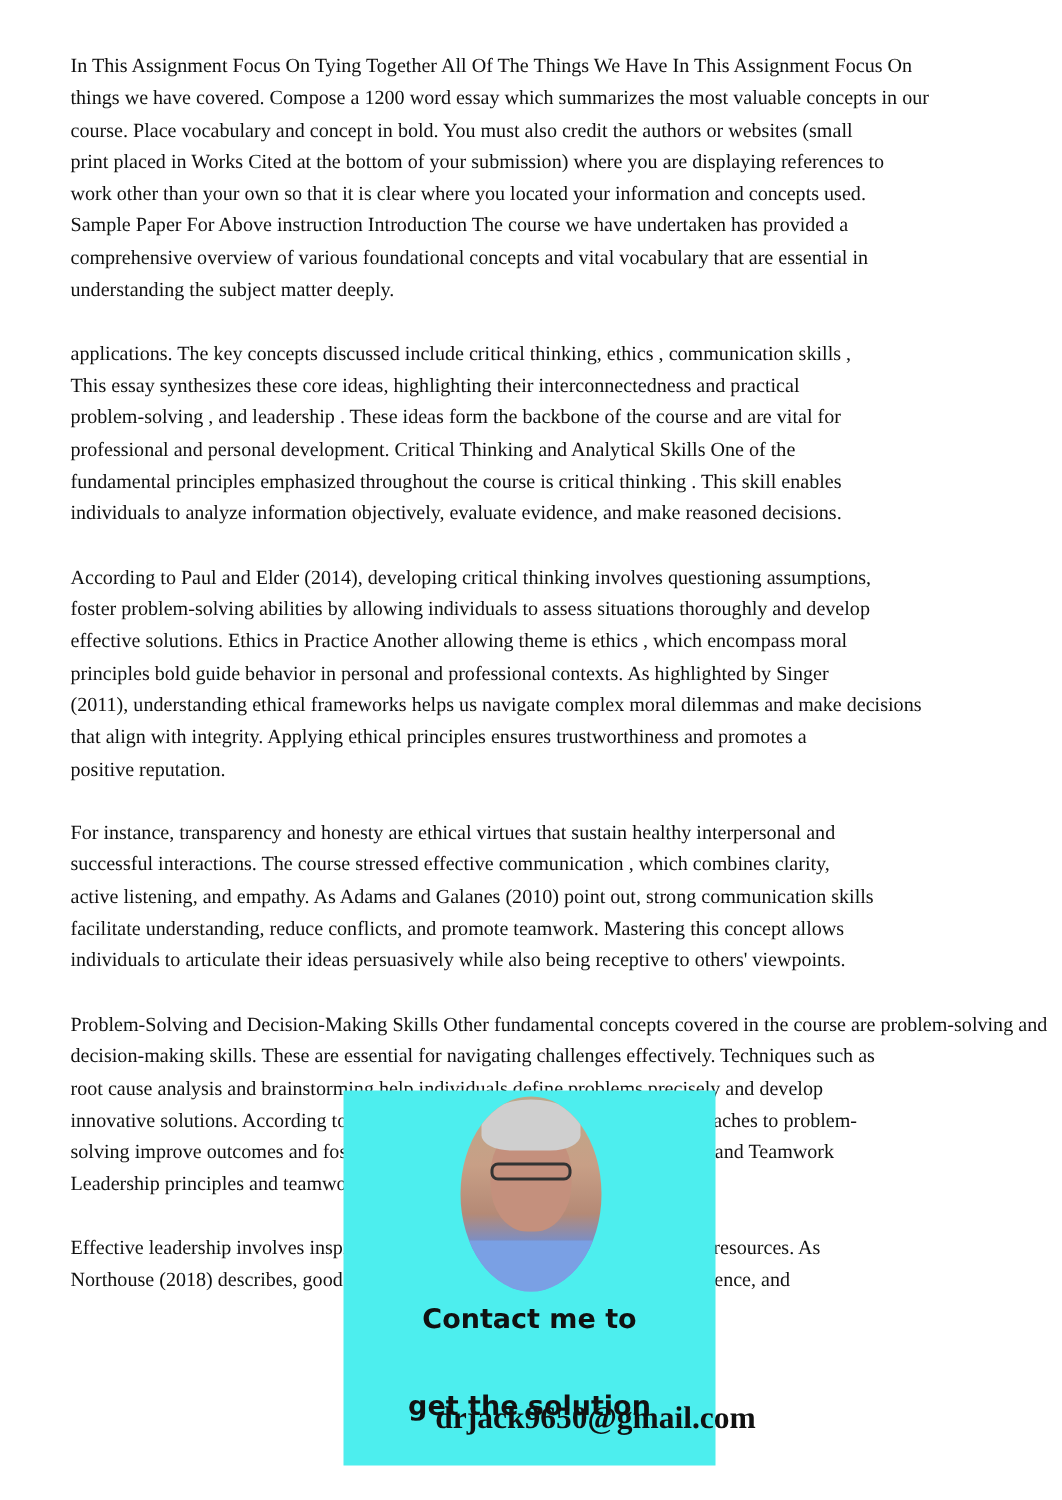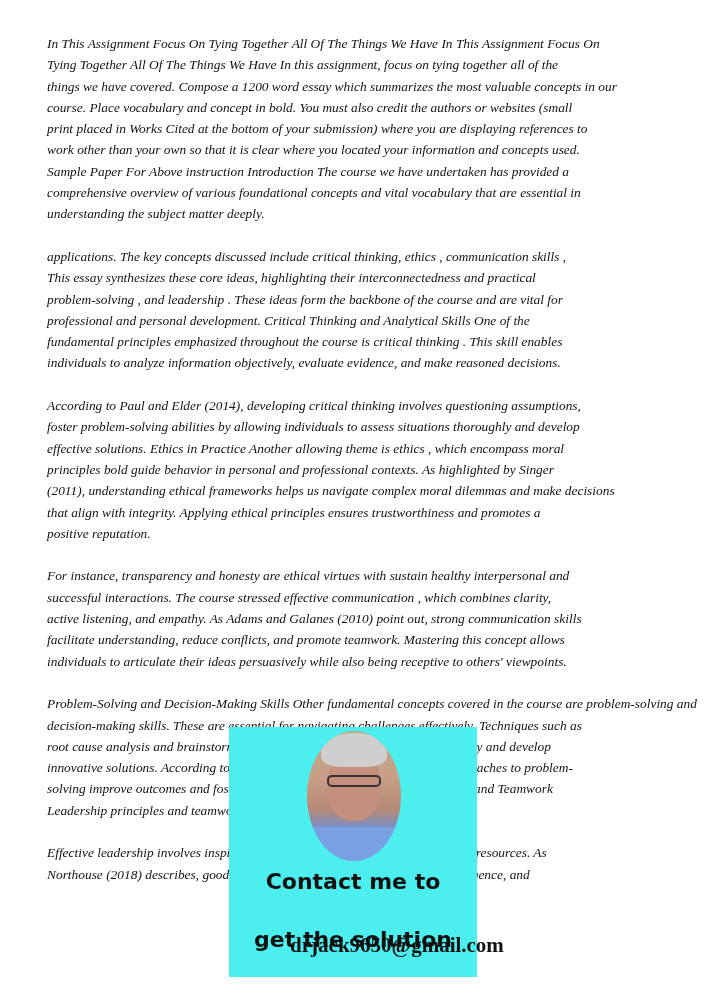--- a/index.html
+++ b/index.html
@@ -1,47 +1,46 @@
 <!DOCTYPE html>
 <html><head>
 <meta charset="utf-8">
 <style>
   html, body { margin: 0; padding: 0; background: #ffffff; }
   body { width: 708px; height: 1000px; position: relative; overflow: hidden;
          font-family: "Liberation Serif", serif; color: #111; }
-  .page { position: absolute; left: 47px; top: 33px; width: 620px; font-style: italic; }
+  .page { position: absolute; left: 47px; top: 33px; width: 620px; }
   .para { font-size: 13.4px; line-height: 21.3px; margin: 0 0 21.3px 0; }
   .line { display: block; white-space: nowrap; }
   .ad { position: absolute; left: 229px; top: 727px; width: 248px; height: 250px;
         background: #4deeee; }
   .ad .photo { position: absolute; left: 78px; top: 4px; width: 94px; height: 130px;
         border-radius: 50%; overflow: hidden;
         background: linear-gradient(180deg, #bba98a 0%, #c89f86 35%, #b58a76 60%, #6d8fd8 78%, #7ea2e6 100%); }
   .ad .photo .hair { position: absolute; left: 14px; top: 2px; width: 66px; height: 34px;
         border-radius: 50% 50% 30% 30%; background: #cfcfcf; }
   .ad .photo .face { position: absolute; left: 20px; top: 20px; width: 54px; height: 70px;
         border-radius: 45%; background: #c4907d; }
   .ad .photo .glasses { position: absolute; left: 20px; top: 44px; width: 54px; height: 12px;
         border: 2px solid #333; border-radius: 5px; box-sizing: border-box; }
   .ad .photo .shirt { position: absolute; left: 0; top: 96px; width: 94px; height: 40px;
         background: #7aa0e4; }
   .ad .cta { position: absolute; left: 0; width: 248px; text-align: center;
-        font-family: "DejaVu Sans", sans-serif; font-weight: bold; font-size: 22px; color: #111; }
+        font-family: "DejaVu Sans", sans-serif; font-weight: bold; font-size: 18px; color: #111; }
   .ad .cta1 { top: 142px; }
   .ad .cta2 { top: 172px; margin-top: 28px; }
   .ad .email { position: absolute; left: 0; top: 206px; width: 248px; text-align: center;
         font-family: "Liberation Serif", serif; font-weight: bold; font-size: 21px; color: #111; margin-left: 44px; }
 </style>
 </head>
 <body>
 
 <div class="page">
   <p class="para">
     <span class="line">In This Assignment Focus On Tying Together All Of The Things We Have In This Assignment Focus On</span>
-    <span class="line">Tying Together All Of The Things We Have In this assignment, focus on tying together all of the</span>
     <span class="line">things we have covered. Compose a 1200 word essay which summarizes the most valuable concepts in our</span>
     <span class="line">course. Place vocabulary and concept in bold. You must also credit the authors or websites (small</span>
     <span class="line">print placed in Works Cited at the bottom of your submission) where you are displaying references to</span>
     <span class="line">work other than your own so that it is clear where you located your information and concepts used.</span>
     <span class="line">Sample Paper For Above instruction Introduction The course we have undertaken has provided a</span>
     <span class="line">comprehensive overview of various foundational concepts and vital vocabulary that are essential in</span>
     <span class="line">understanding the subject matter deeply.</span>
   </p>
   <p class="para">
     <span class="line">applications. The key concepts discussed include critical thinking, ethics , communication skills ,</span>
@@ -54,21 +53,21 @@
   <p class="para">
     <span class="line">According to Paul and Elder (2014), developing critical thinking involves questioning assumptions,</span>
     <span class="line">foster problem-solving abilities by allowing individuals to assess situations thoroughly and develop</span>
     <span class="line">effective solutions. Ethics in Practice Another allowing theme is ethics , which encompass moral</span>
     <span class="line">principles bold guide behavior in personal and professional contexts. As highlighted by Singer</span>
     <span class="line">(2011), understanding ethical frameworks helps us navigate complex moral dilemmas and make decisions</span>
     <span class="line">that align with integrity. Applying ethical principles ensures trustworthiness and promotes a</span>
     <span class="line">positive reputation.</span>
   </p>
   <p class="para">
-    <span class="line">For instance, transparency and honesty are ethical virtues with sustain healthy interpersonal and</span>
+    <span class="line">For instance, transparency and honesty are ethical virtues that sustain healthy interpersonal and</span>
     <span class="line">successful interactions. The course stressed effective communication , which combines clarity,</span>
     <span class="line">active listening, and empathy. As Adams and Galanes (2010) point out, strong communication skills</span>
     <span class="line">facilitate understanding, reduce conflicts, and promote teamwork. Mastering this concept allows</span>
     <span class="line">individuals to articulate their ideas persuasively while also being receptive to others' viewpoints.</span>
   </p>
   <p class="para">
     <span class="line">Problem-Solving and Decision-Making Skills Other fundamental concepts covered in the course are problem-solving and</span>
     <span class="line">decision-making skills. These are essential for navigating challenges effectively. Techniques such as</span>
     <span class="line">root cause analysis and brainstorming help individuals define problems precisely and develop</span>
     <span class="line">innovative solutions. According to Jonassen (2000), structured systematic approaches to problem-</span>

